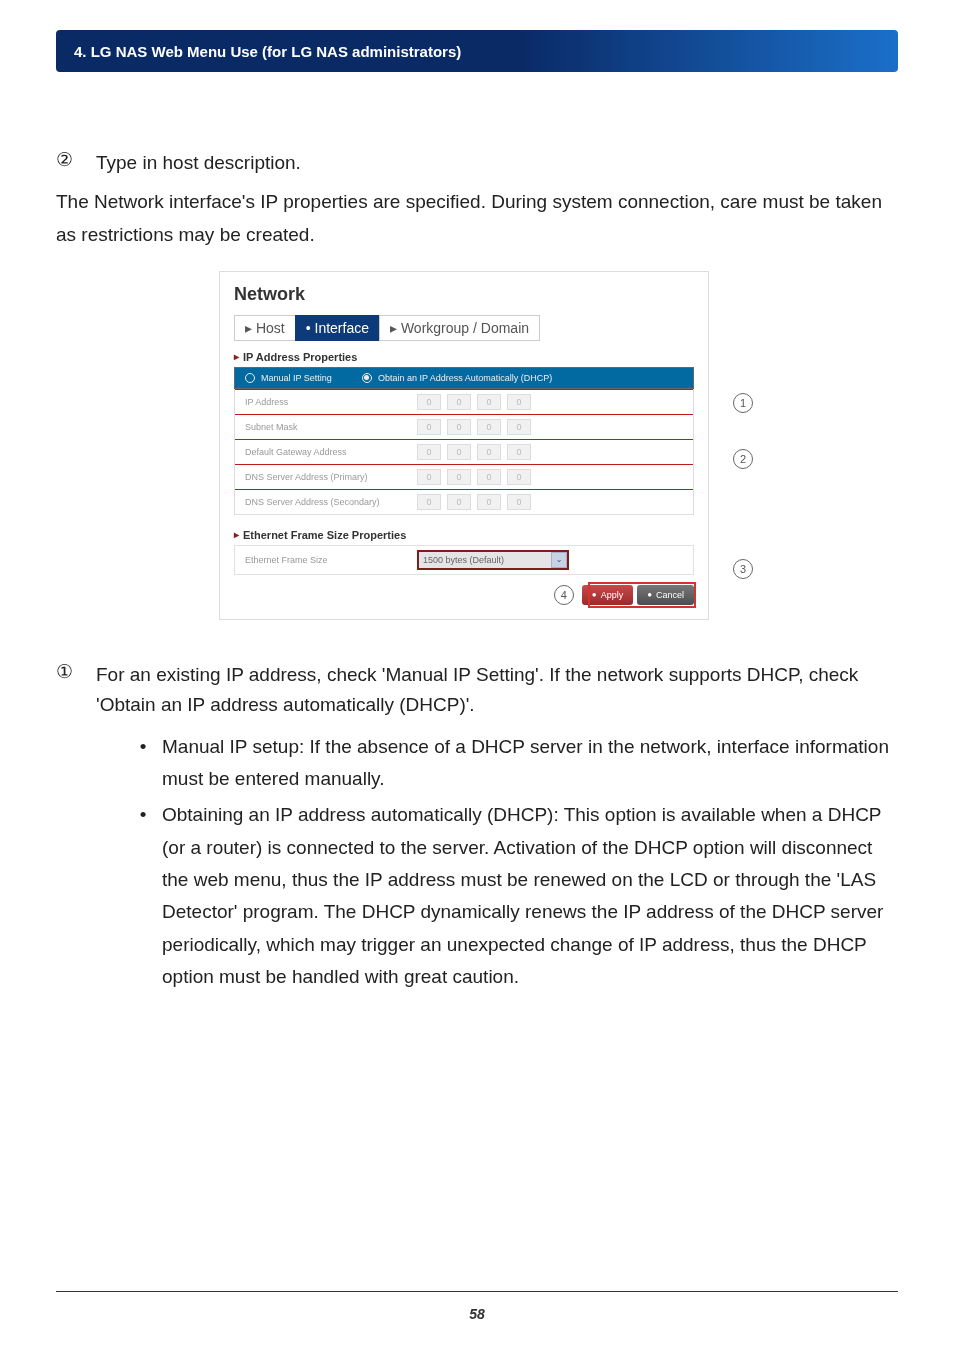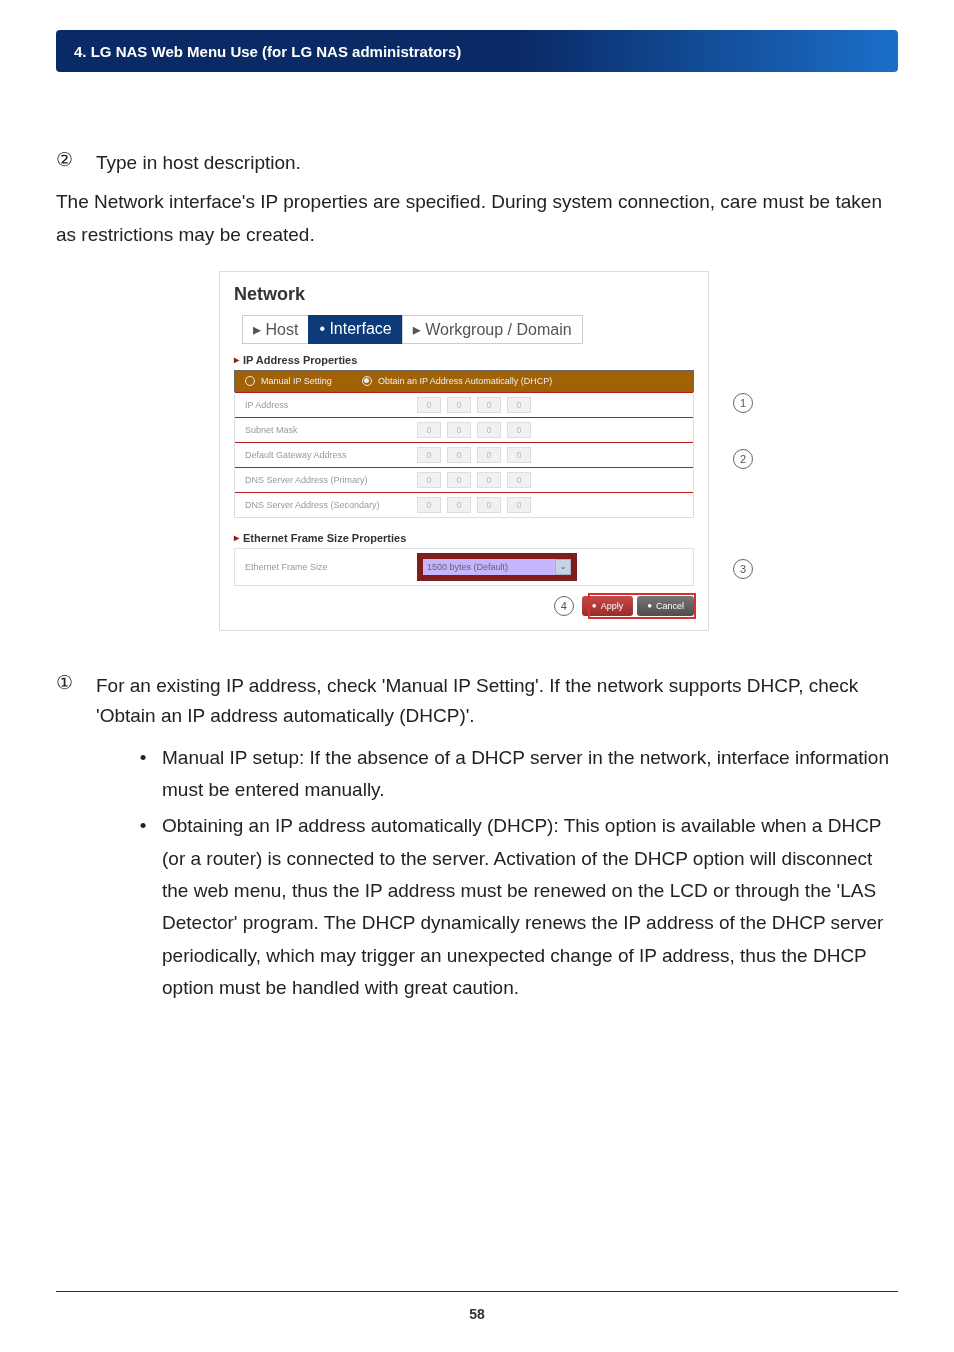--- a/index.html
+++ b/index.html
@@ -94,23 +94,22 @@
     position: relative;
   }
   .shot-title {
     font-weight: 700;
     font-size: 18px;
     margin-bottom: 10px;
     color: #333;
   }
   .tabs {
     display: flex;
-    font-size: 16px;
+    font-size: 14px;
     margin-bottom: 10px;
-    margin-left: 8px;
   }
   .tab {
     padding: 4px 10px;
     border: 1px solid #ccc;
     border-bottom: 1px solid #ccc;
     background: #fff;
     color: #555;
     margin-right: -1px;
   }
   .tab.active {
@@ -125,21 +124,21 @@
     margin: 8px 0 4px 0;
     display: flex;
     align-items: center;
     gap: 4px;
   }
   .section-label .arrow {
     color: #8a1f1f;
     font-size: 10px;
   }
   .dark-row {
-    background: #a16207;
+    background: #0369a1;
     color: #eee;
     font-size: 9px;
     display: flex;
     align-items: flex-start;
     padding: 5px 10px;
     gap: 30px;
     border: 1px solid #666;
     position: relative;
   }
   .radio {
@@ -193,22 +192,22 @@
     font-size: 9px;
     color: #888;
     padding: 4px 10px;
     border: 1px solid #e2e2e2;
     gap: 6px;
     margin-top: 4px;
     position: relative;
   }
   .eth-row .label { width: 166px; color: #999; }
   .eth-select {
-    background: #c4b5fd;
-    border: 6px solid #7f1d1d;
+    background: #e5e5e5;
+    border: 2px solid #7f1d1d;
     font-size: 9px;
     color: #666;
     height: 16px;
     line-height: 14px;
     padding: 0 4px;
     width: 140px;
     display: flex;
     align-items: center;
     justify-content: space-between;
   }
@@ -256,20 +255,21 @@
     color: #555;
     display: flex;
     align-items: center;
     justify-content: center;
     background: #fff;
   }
   .page-footer {
     position: absolute;
     left: 56px; right: 56px;
     bottom: 30px;
+    font-style: italic;
   }
   .footer-line {
     border-top: 1px solid #333;
     margin-bottom: 14px;
   }
   .page-number {
     text-align: center;
     font-size: 14px;
     font-weight: 700;
     color: #333;

